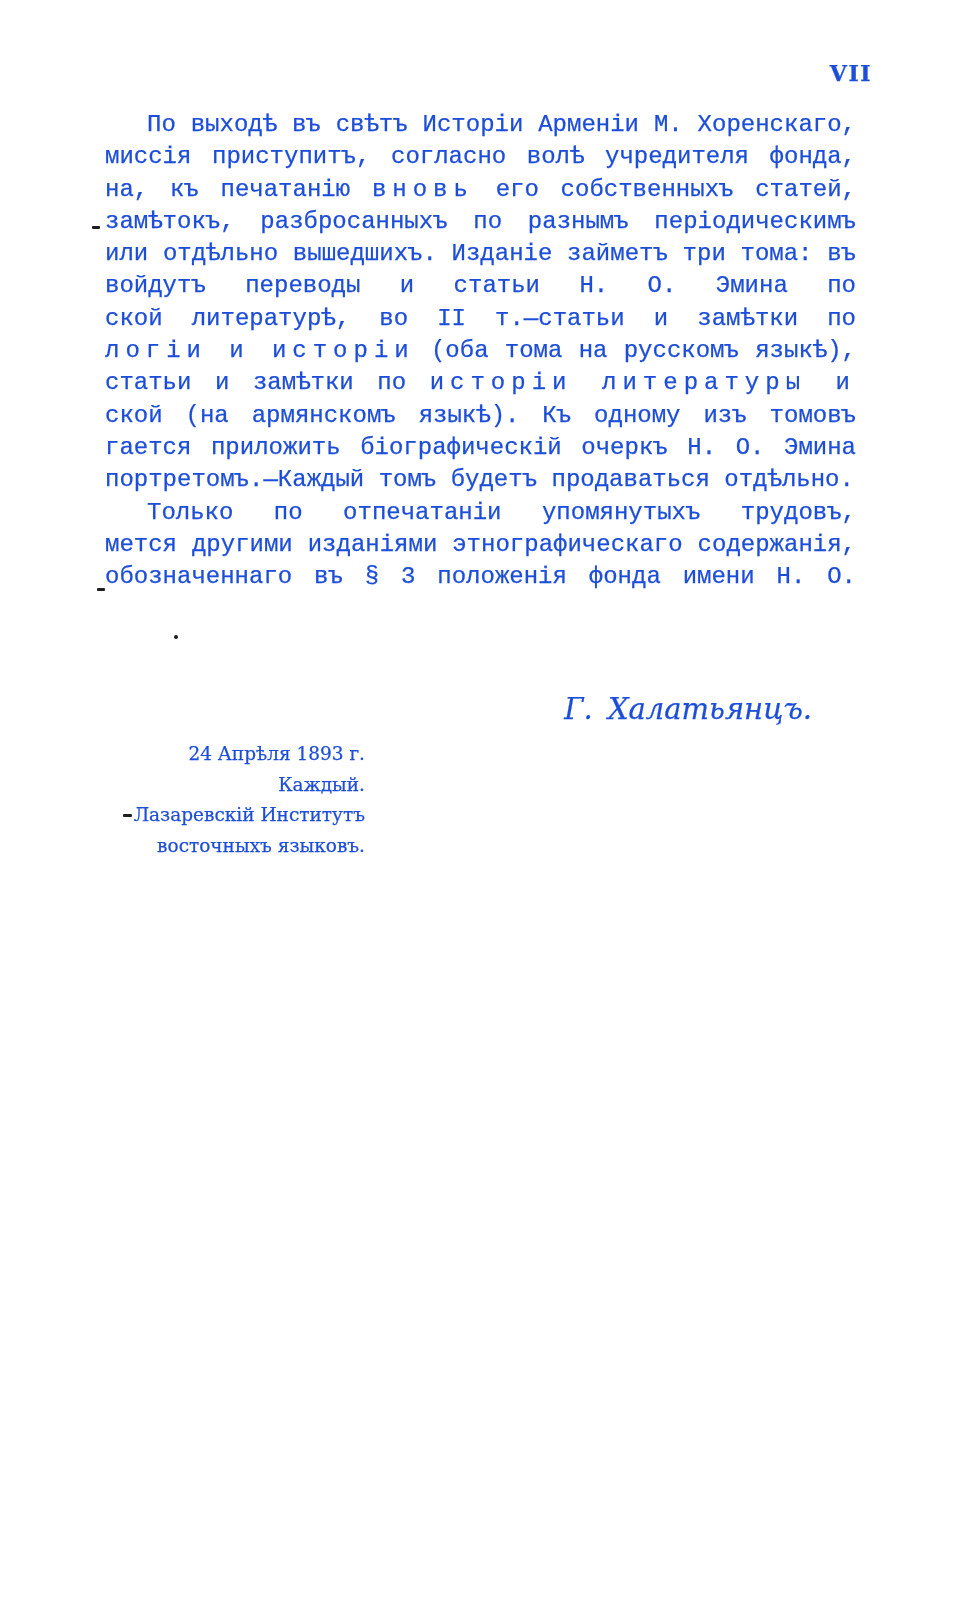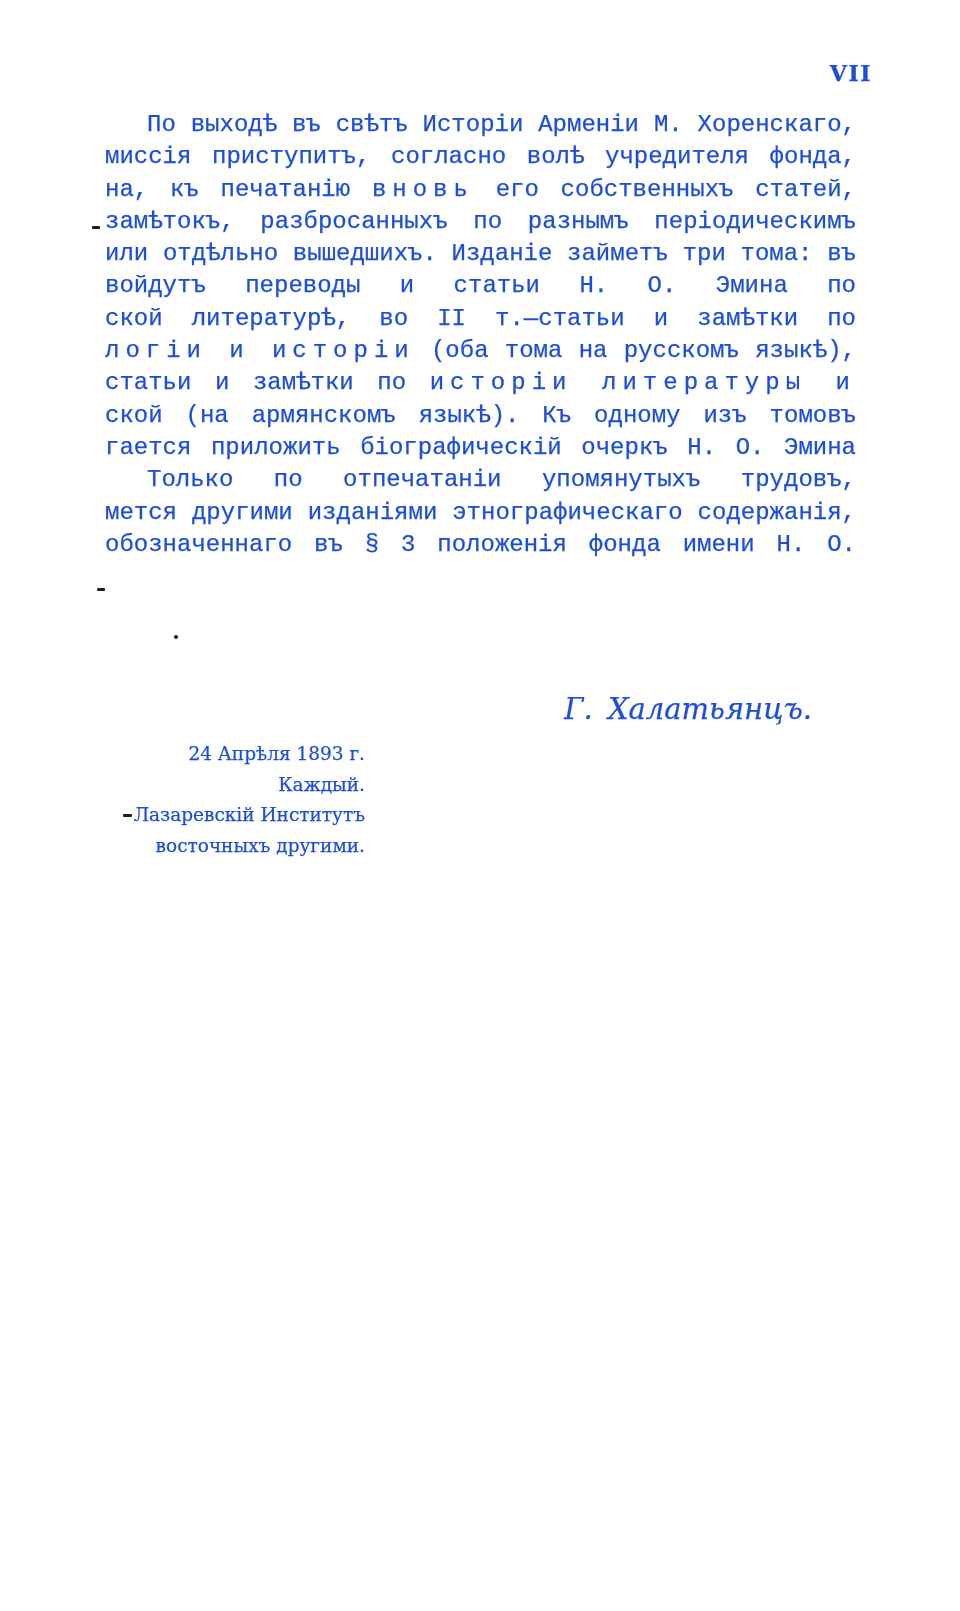--- a/index.html
+++ b/index.html
@@ -95,32 +95,33 @@
     <div class="ln"><span>миссія приступитъ, согласно волѣ учредителя фонда, Н. О. Эми-</span><span class="sp"></span><span></span></div>
     <div class="ln"><span>на, къ печатанію </span><span class="sp">вновь</span><span> его собственныхъ статей, переводовъ и</span></div>
     <div class="ln"><span>замѣтокъ, разбросанныхъ по разнымъ періодическимъ изданіямъ</span><span class="sp"></span><span></span></div>
     <div class="ln"><span>или отдѣльно вышедшихъ. Изданіе займетъ три тома: въ I т.</span><span class="sp"></span><span></span></div>
     <div class="ln"><span>войдутъ переводы и статьи Н. О. Эмина по </span><span class="sp">духовной</span><span> армян-</span></div>
     <div class="ln"><span>ской литературѣ, во II т.—статьи и замѣтки по армянской </span><span class="sp">миѳо-</span><span></span></div>
     <div class="ln"><span></span><span class="sp">логіи и исторіи</span><span> (оба тома на русскомъ языкѣ), и въ III т.—</span></div>
     <div class="ln"><span>статьи и замѣтки по </span><span class="sp">исторіи литературы и исторіи</span><span> армян-</span></div>
     <div class="ln"><span>ской (на армянскомъ языкѣ). Къ одному изъ томовъ предпола-</span><span class="sp"></span><span></span></div>
     <div class="ln"><span>гается приложить біографическій очеркъ Н. О. Эмина съ его</span><span class="sp"></span><span></span></div>
+    <div class="ln last"><span>портретомъ.—Каждый томъ будетъ продаваться отдѣльно.</span><span class="sp"></span><span></span></div>
     <div class="ln indent"><span>Только по отпечатаніи упомянутыхъ трудовъ, коммиссія зай-</span><span class="sp"></span><span></span></div>
     <div class="ln"><span>мется другими изданіями этнографическаго содержанія, подробно</span><span class="sp"></span><span></span></div>
     <div class="ln last"><span>обозначеннаго въ § 3 положенія фонда имени Н. О. Эмина.</span><span class="sp"></span><span></span></div>
   </div>
 
   <div class="signature">Г. Халатьянцъ.</div>
 
   <div class="colophon">
     <div>24 Апрѣля 1893 г.</div>
     <div>Каждый.</div>
     <div>Лазаревскій Институтъ</div>
-    <div>восточныхъ другими.</div>
+    <div>восточныхъ языковъ.</div>
   </div>
 
   <div class="artifact dash" style="left:92px; top:226px; width:8px;"></div>
   <div class="artifact dash" style="left:97px; top:588px; width:8px;"></div>
   <div class="artifact dot" style="left:174px; top:635px;"></div>
   <div class="artifact dash" style="left:123px; top:814px; width:9px;"></div>
 
 </div>
 
 </body></html>

